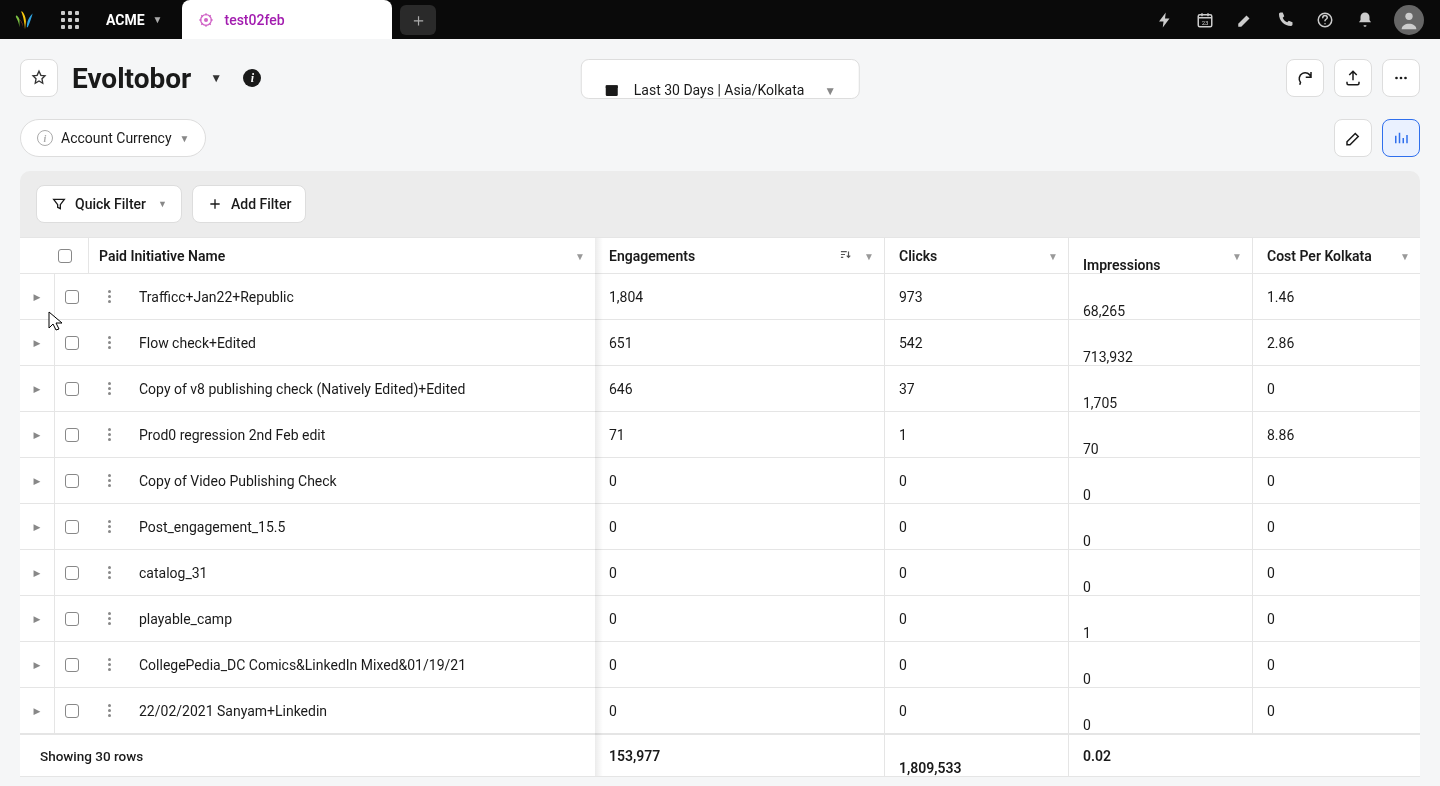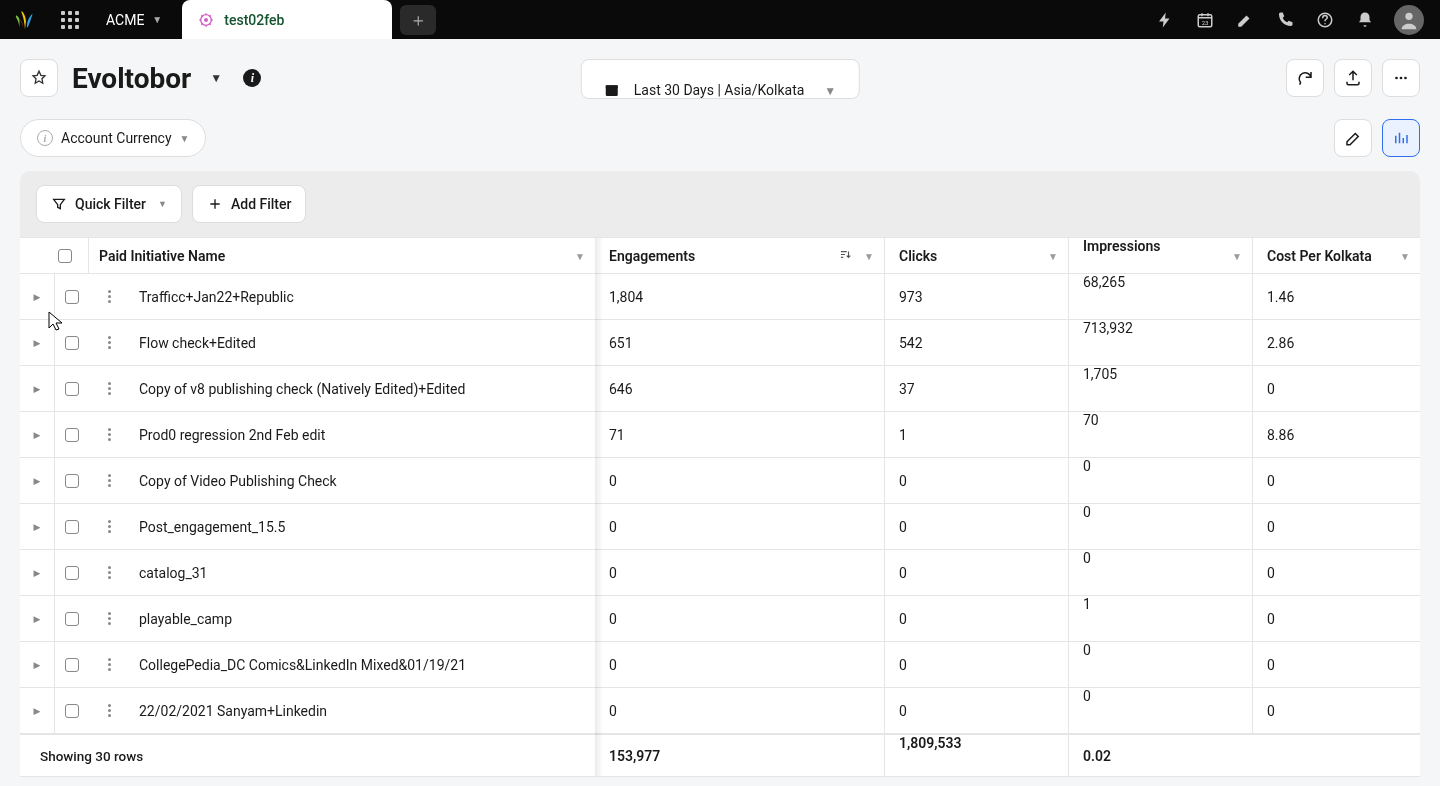--- a/index.html
+++ b/index.html
@@ -46,28 +46,28 @@
     gap: 3px;
   }
   .grid-dots span { width: 4px; height: 4px; background: #ccc; border-radius: 1px; }
   .acme {
     display: flex;
     align-items: center;
     gap: 8px;
     padding: 0 16px;
     height: 100%;
     cursor: pointer;
-    font-weight: 400;
+    font-weight: 700;
     font-size: 14px;
   }
   .chevron { font-size: 10px; color: #aaa; }
 
   .tab-active {
     background: #fff;
-    color: #14532d;
+    color: #a21caf;
     height: 39px;
     border-radius: 8px 8px 0 0;
     display: flex;
     align-items: center;
     padding: 0 24px 0 16px;
     gap: 10px;
     margin-left: 4px;
     min-width: 210px;
     font-weight: 500;
   }
@@ -254,21 +254,21 @@
   .trow { height: 46px; }
   .tfoot { height: 42px; font-weight:600; border-bottom:none; border-top:1px solid #e5e5e5;}
 
   .col-toggle { width: 35px; border-right:1px solid #e5e5e5; display:flex; align-items:center; justify-content:center;}
   .col-check { width: 34px; display:flex; align-items:center; justify-content:center;}
   .col-menu  { width: 40px; display:flex; align-items:center; justify-content:center;}
   .col-name  { flex: 0 0 466px; display:flex; align-items:center; padding-left:10px; padding-right:10px; position:relative;}
   .left-block { display:flex; width: 575px; }
   .col-eng   { flex:0 0 290px; border-right:1px solid #e5e5e5; display:flex; align-items:center; padding:4px 14px; position:relative;}
   .col-clicks{ flex:0 0 184px; border-right:1px solid #e5e5e5; display:flex; align-items:center; padding:0 14px; position:relative;}
-  .col-imp   { flex:0 0 184px; border-right:1px solid #e5e5e5; display:flex; align-items:flex-start; padding:0 14px; position:relative;}
+  .col-imp   { flex:0 0 184px; border-right:1px solid #e5e5e5; display:flex; align-items:flex-end; padding:0 14px; position:relative;}
   .col-cost  { flex:1 1 auto; display:flex; align-items:center; padding:0 14px; position:relative;}
 
   .thead .col-name, .thead .col-eng, .thead .col-clicks, .thead .col-imp, .thead .col-cost {
     justify-content: flex-start;
   }
   .th-arrow {
     position:absolute; right:10px; top:50%; transform:translateY(-50%);
     color:#999; font-size:10px; cursor:pointer;
   }
   .sort-icon {

